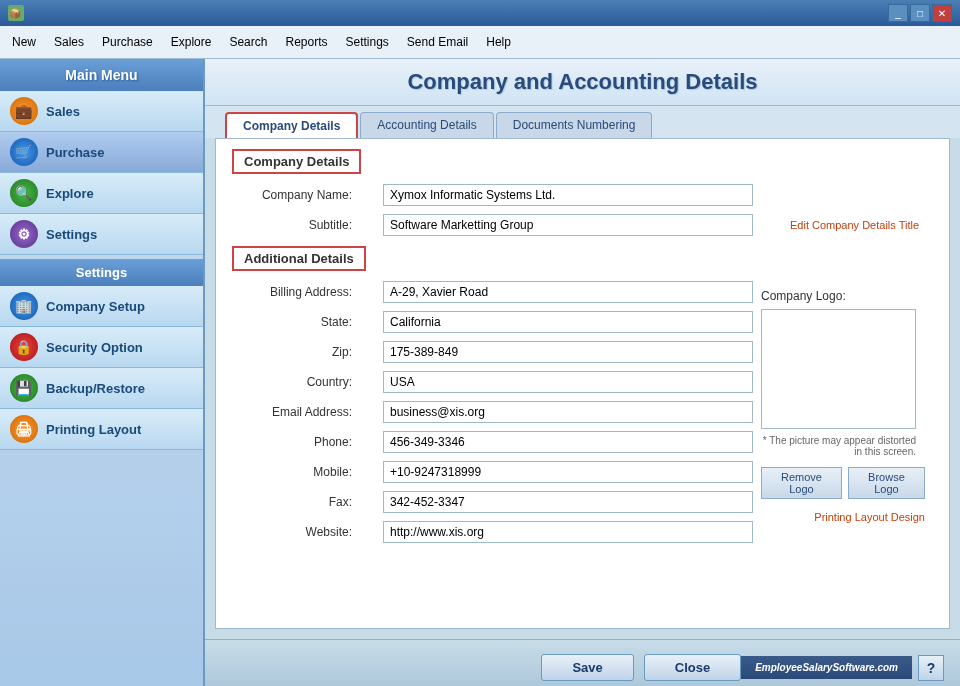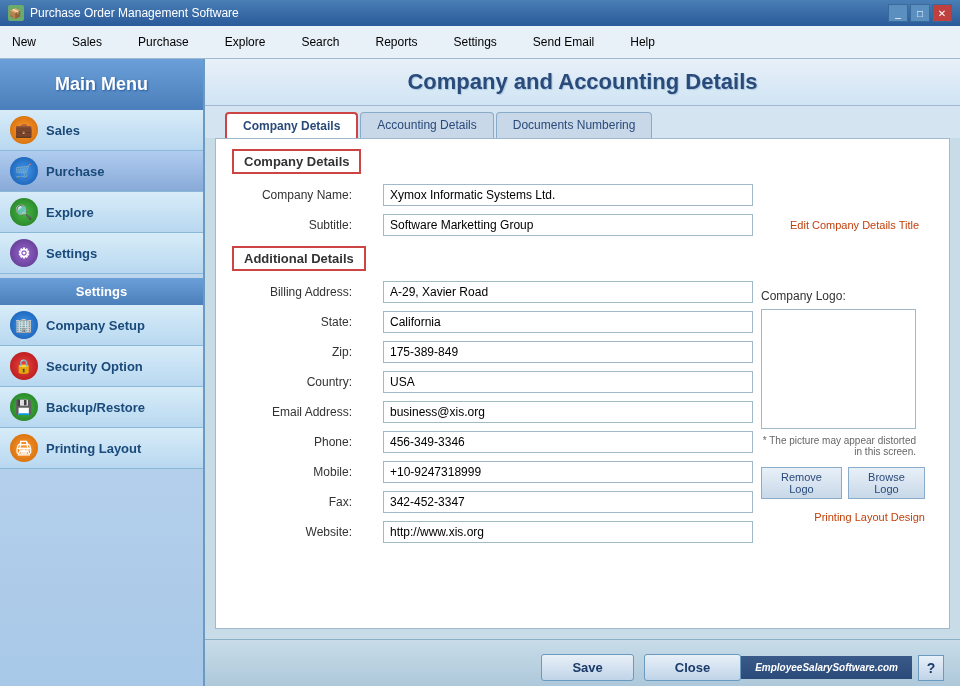--- a/index.html
+++ b/index.html
@@ -21,21 +21,21 @@
     .title-bar-controls { display: flex; gap: 2px; }
     .title-btn { width: 20px; height: 18px; background: #5a8fc0; border: 1px solid #3a6a9a; color: white; font-size: 10px; cursor: pointer; display: flex; align-items: center; justify-content: center; }
     .title-btn.close { background: #c04040; }
 
     
     .menu-bar {
       background: #e8f0f8;
       border-bottom: 1px solid #a0b8d0;
       padding: 16px 4px;
       display: flex;
-      gap: 20px;
+      gap: 2px;
       height: 24px;
       align-items: center;
     }
     .menu-item {
       padding: 2px 8px;
       cursor: pointer;
       font-size: 12px;
       border-radius: 2px;
     }
 
@@ -50,22 +50,22 @@
       width: 205px;
       background: linear-gradient(to bottom, #c8ddf0, #a8c8e8);
       border-right: 2px solid #6a9abf;
       display: flex;
       flex-direction: column;
     }
     .sidebar-title {
       background: linear-gradient(to bottom, #6a9fd8, #4a7fbb);
       color: white;
       text-align: center;
-      padding: 15px 4px;
-      font-size: 18px;
+      padding: 8px 4px;
+      font-size: 14px;
       font-weight: bold;
       text-shadow: 1px 1px 2px #2a5a9a;
     }
     .sidebar-section-title {
       background: linear-gradient(to bottom, #6a9fd8, #4a7fbb);
       color: white;
       text-align: center;
       padding: 6px 4px;
       font-size: 13px;
       font-weight: bold;
@@ -287,21 +287,20 @@
       text-align: right;
       margin-top: 4px;
     }
   </style>
 </head>
 <body>
 
 <div class="title-bar">
   <div class="title-bar-left">
     <div class="title-bar-icon">📦</div>
-    <span>Purchase Order Management Software</span>
   </div>
   <div class="title-bar-controls">
     <button class="title-btn">_</button>
     <button class="title-btn">□</button>
     <button class="title-btn close">✕</button>
   </div>
 </div>
 
 <div class="menu-bar">
   <span class="menu-item">New</span>

